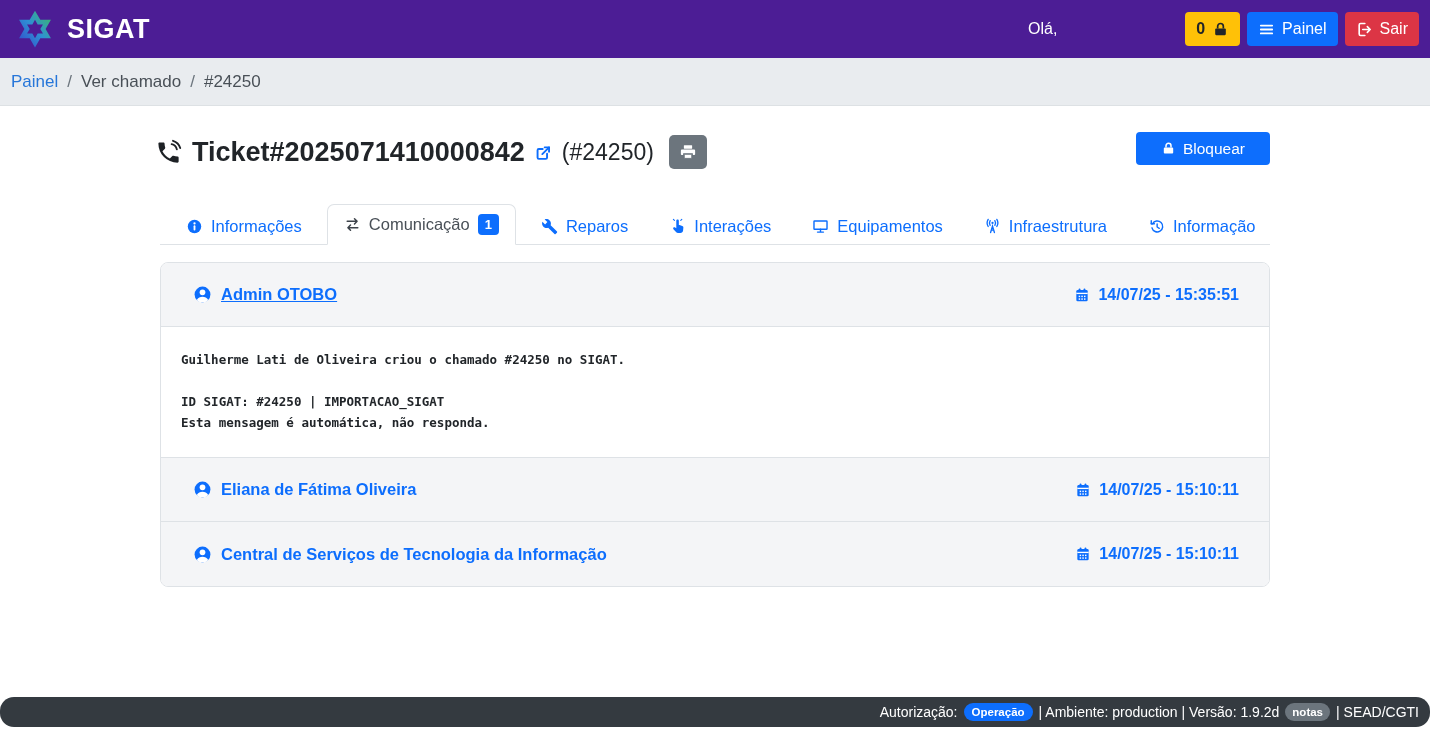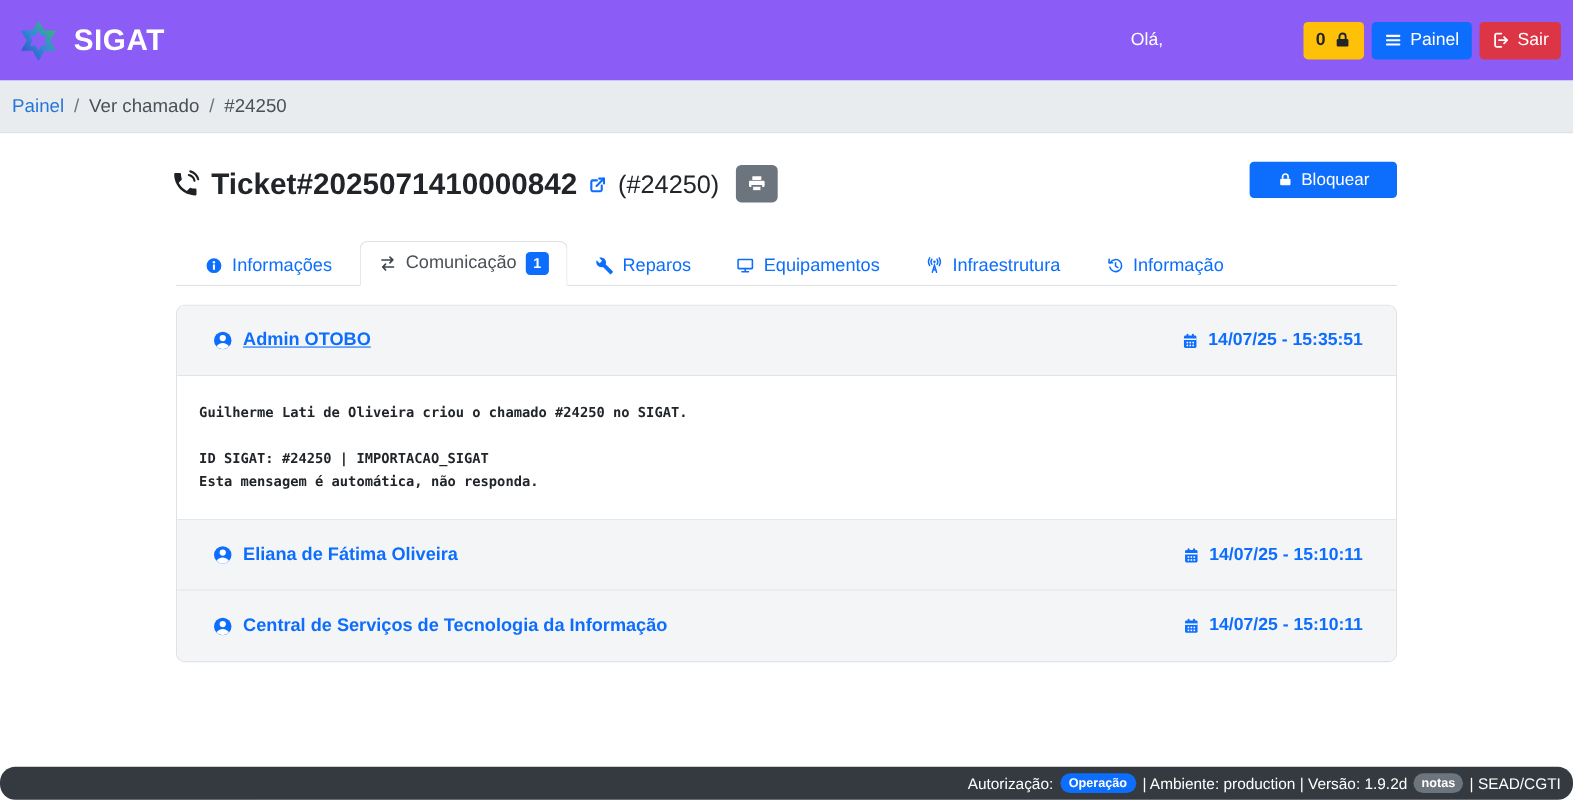--- a/index.html
+++ b/index.html
@@ -1,20 +1,20 @@
 <!DOCTYPE html>
 <html><head>
 <meta charset="utf-8">
 <style>
   * { margin:0; padding:0; box-sizing:border-box; }
   html,body { width:1430px; height:731px; }
   body { font-family:"Liberation Sans", sans-serif; background:#fff; position:relative; overflow:hidden; }
 
   
-  .navbar { position:relative; height:73px; background:#8b5cf6; }
+  .navbar { position:relative; height:58px; background:#4c1d95; }
   .brand { position:absolute; left:14px; top:50%; transform:translateY(-50%); display:flex; align-items:center; gap:11px; color:#fff; font-size:27px; font-weight:700; letter-spacing:0.5px; }
   .brand svg { width:42px; height:42px; display:block; }
   .search-group { position:absolute; left:418px; top:14px; height:39px; display:flex; }
   .search-input { width:296px; height:39px; border:1px solid #ced4da; border-right:none; border-radius:4px 0 0 4px; padding:0 13px; font-size:16px; color:#495057; outline:none; font-family:"Liberation Sans",sans-serif; }
   .search-input::placeholder { color:#6c757d; }
   .search-btn { width:45px; height:39px; background:#0d6efd; border:none; border-radius:0 4px 4px 0; display:flex; align-items:center; justify-content:center; cursor:pointer; }
   .greeting { position:absolute; left:1028px; top:50%; transform:translateY(-50%); color:#fff; font-size:16px; }
   .nav-actions { position:absolute; right:11px; top:50%; transform:translateY(-50%); display:flex; gap:7px; }
   .nav-btn { display:flex; align-items:center; gap:7px; border:none; border-radius:4px; padding:0 11px; height:34px; font-size:16px; cursor:pointer; font-family:"Liberation Sans",sans-serif; }
   .nav-btn svg { width:17px; height:17px; }
@@ -165,20 +165,27 @@
       <span>Comunicação</span>
       <span class="tab-badge">1</span>
     </div>
     <div class="tab">
       <svg viewBox="0 0 24 24">
         <path fill="currentColor" d="M22.6 19.2l-9-9c.9-2.2.4-4.9-1.4-6.7C10.3 1.6 7.5 1.1 5.2 2L9 5.8 5.8 9 2 5.2c-1 2.3-.5 5.1 1.4 7 1.8 1.8 4.4 2.3 6.7 1.4l9 9c.4.4 1.1.4 1.5 0l1.9-1.9c.5-.4.5-1.1.1-1.5z"></path>
       </svg>
       <span>Reparos</span>
     </div>
     <div class="tab">
+      <svg viewBox="0 0 24 24">
+        <path fill="currentColor" d="M10.3 11V3.8c0-1 .8-1.8 1.8-1.8s1.8.8 1.8 1.8V10h.9l3.9 1.3c1 .3 1.6 1.2 1.6 2.2l-.4 4.3c-.2 2-1.8 3.4-3.8 3.4h-3.3c-1.1 0-2.2-.5-2.9-1.3l-3.6-4c-.6-.7-.6-1.8.1-2.4.6-.6 1.6-.7 2.3-.1l1.6 1.2z"></path>
+        <path d="M7.7 3.4 6.2 2M16.6 3.4 18.1 2" stroke="currentColor" fill="none" stroke-width="1.5" stroke-linecap="round"></path>
+      </svg>
+      <span>Interações</span>
+    </div>
+    <div class="tab">
       <svg viewBox="0 0 24 24" fill="none" stroke="currentColor" stroke-width="2" stroke-linecap="round">
         <rect x="2.8" y="4.2" width="18.4" height="11.6" rx="0.8"></rect>
         <path d="M12 15.8v3.6M7.8 19.9h8.4"></path>
       </svg>
       <span>Equipamentos</span>
     </div>
     <div class="tab">
       <svg viewBox="0 0 24 24" fill="none" stroke="currentColor" stroke-width="1.9" stroke-linecap="round">
         <circle cx="12" cy="7" r="1.6" fill="currentColor" stroke="none"></circle>
         <path d="M9.3 20.5l2.7-9 2.7 9M10.3 17.2h3.4"></path>

